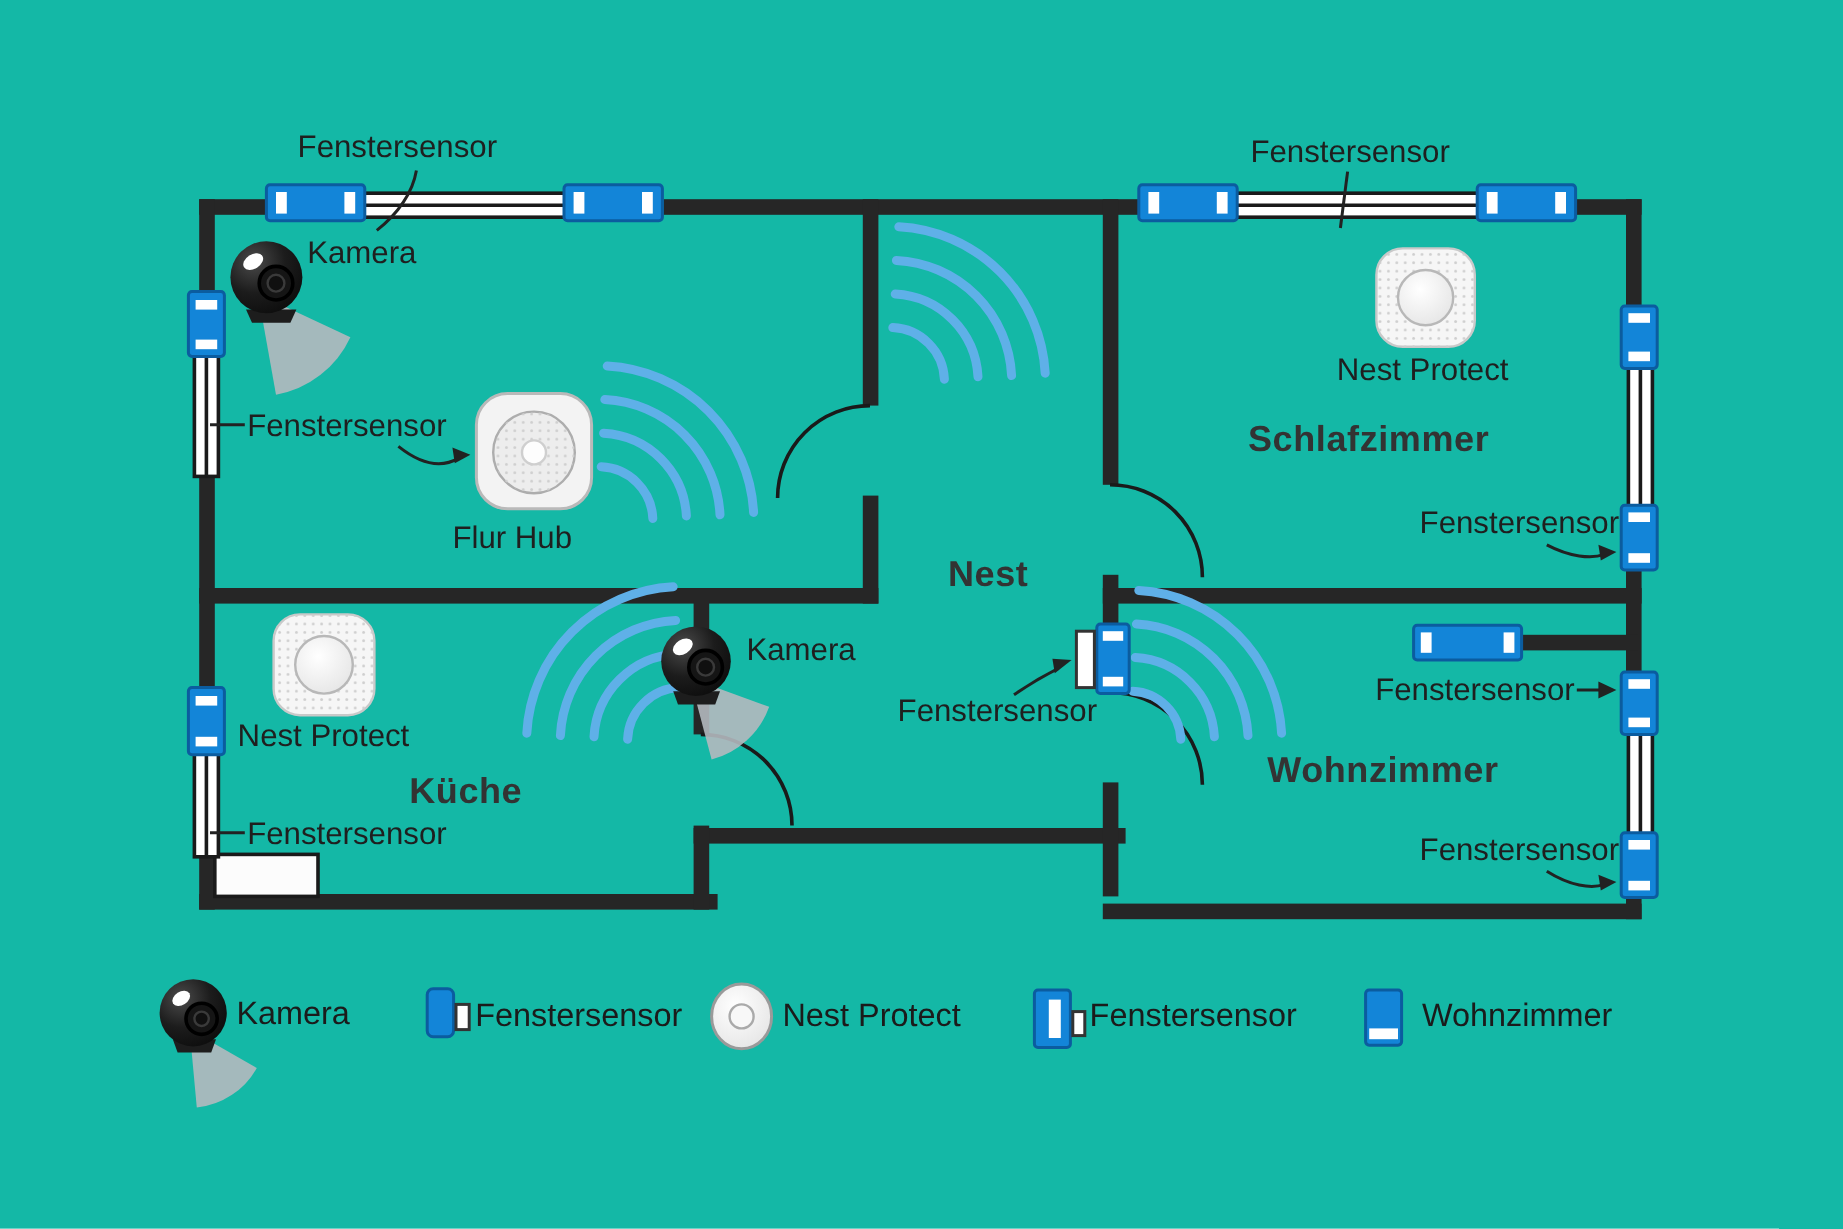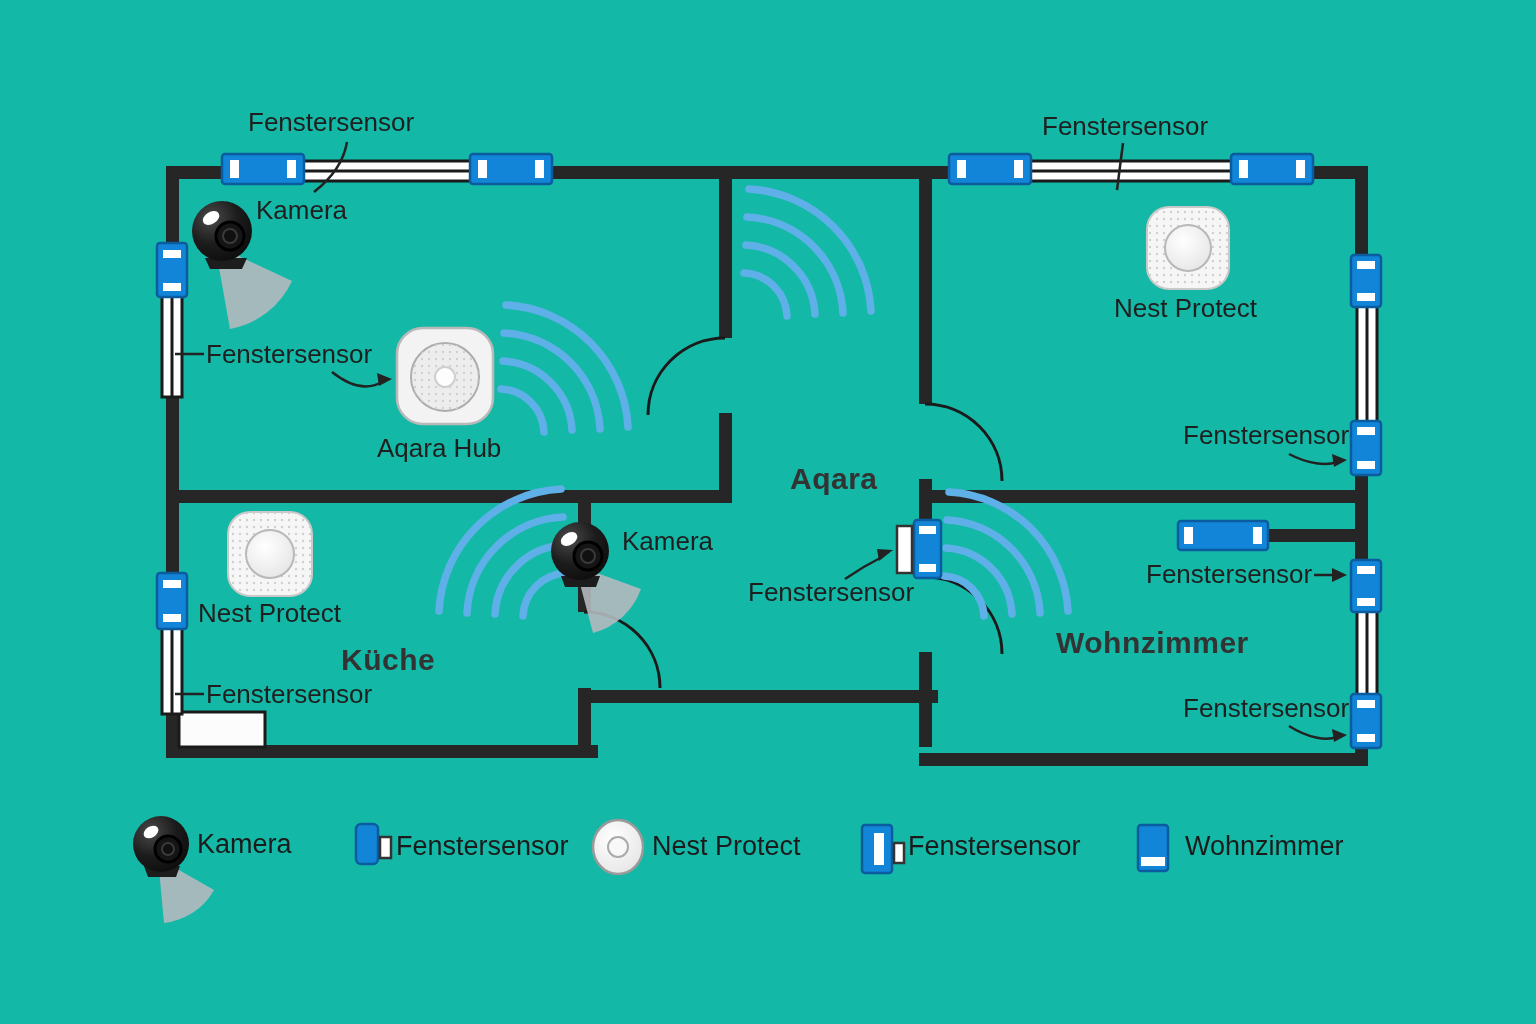--- a/index.html
+++ b/index.html
@@ -266,24 +266,25 @@
       <g>
         <rect x="1138" y="825" width="30" height="46" rx="3" fill="#1385d8" stroke="#0b5c9f" stroke-width="2.5"></rect>
         <rect x="1141" y="857" width="24" height="9" fill="#fff" stroke="none"></rect>
       </g>
     </g>
   </svg>
 
   <div class="lbl" style="left:248px;top:108px">Fenstersensor</div>
   <div class="lbl" style="left:256px;top:196px">Kamera</div>
   <div class="lbl" style="left:206px;top:340px">Fenstersensor</div>
-  <div class="lbl" style="left:377px;top:434px">Aqara Hub</div>
-  <div class="lbl room" style="left:790px;top:462px">Aqara</div>
+  <div class="lbl" style="left:377px;top:434px">Flur Hub</div>
+  <div class="lbl room" style="left:790px;top:462px">Nest</div>
   <div class="lbl" style="left:1042px;top:112px">Fenstersensor</div>
   <div class="lbl" style="left:1114px;top:294px">Nest Protect</div>
+  <div class="lbl room" style="left:1040px;top:350px">Schlafzimmer</div>
   <div class="lbl" style="left:1183px;top:421px">Fenstersensor</div>
   <div class="lbl" style="left:748px;top:578px">Fenstersensor</div>
   <div class="lbl" style="left:198px;top:599px">Nest Protect</div>
   <div class="lbl room" style="left:341px;top:643px">Küche</div>
   <div class="lbl" style="left:622px;top:527px">Kamera</div>
   <div class="lbl" style="left:1146px;top:560px">Fenstersensor</div>
   <div class="lbl room" style="left:1056px;top:626px">Wohnzimmer</div>
   <div class="lbl" style="left:206px;top:680px">Fenstersensor</div>
   <div class="lbl" style="left:1183px;top:694px">Fenstersensor</div>
 

